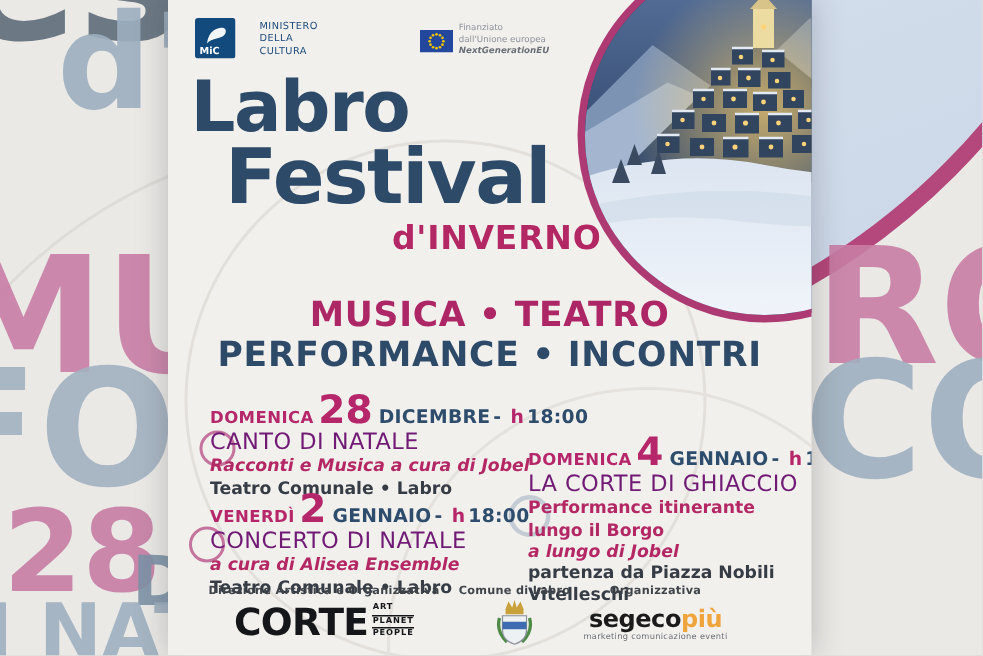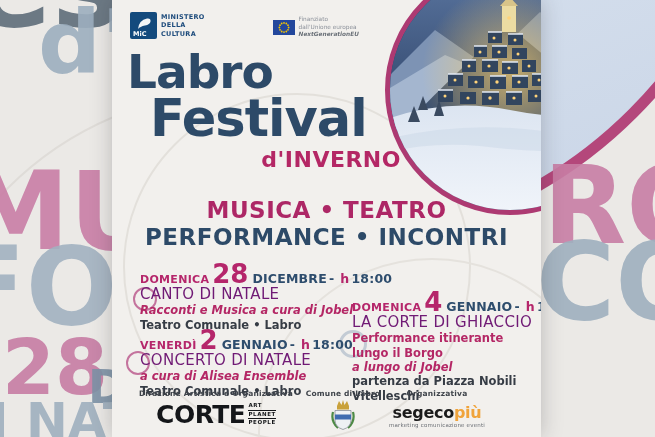--- a/index.html
+++ b/index.html
@@ -34,21 +34,21 @@
   .decor-pink2{left:14px;top:351px;width:20px;height:20px;border:2px solid #c4739d;}
 
   
   .photo{position:absolute;left:273px;top:-35px;width:240px;height:240px;border-radius:50%;
     border:5px solid #ad3a72;overflow:hidden;background:#2c4166;}
   .photo svg{display:block;}
 
   
   .logo-row{position:absolute;left:18px;top:12px;display:flex;align-items:flex-start;}
   .mic{display:flex;align-items:center;}
-  .mic-text{margin-left:4px;font-size:6.5px;font-weight:700;color:#1d4b7c;line-height:1.25;letter-spacing:.3px;}
+  .mic-text{margin-left:16px;font-size:6.5px;font-weight:400;color:#1d4b7c;line-height:1.25;letter-spacing:.3px;}
   .eu{display:flex;align-items:center;margin-left:68px;margin-top:4px;}
   .eu-text{margin-left:4px;font-size:5.8px;color:#8d929b;line-height:1.3;}
   .eu-text .ngeu{font-style:italic;font-weight:700;color:#6a7078;}
 
   
   .title{position:absolute;left:15px;top:48px;width:274px;color:#2d4a68;}
   .t1{display:block;font-size:47px;font-weight:800;line-height:1.0;letter-spacing:-1px;}
   .t2{display:block;font-size:51px;font-weight:800;line-height:0.96;letter-spacing:-1px;margin-left:23px;}
   .t3{display:block;font-size:22px;font-weight:700;letter-spacing:.5px;color:#b42765;text-align:right;margin-top:3px;}
 

